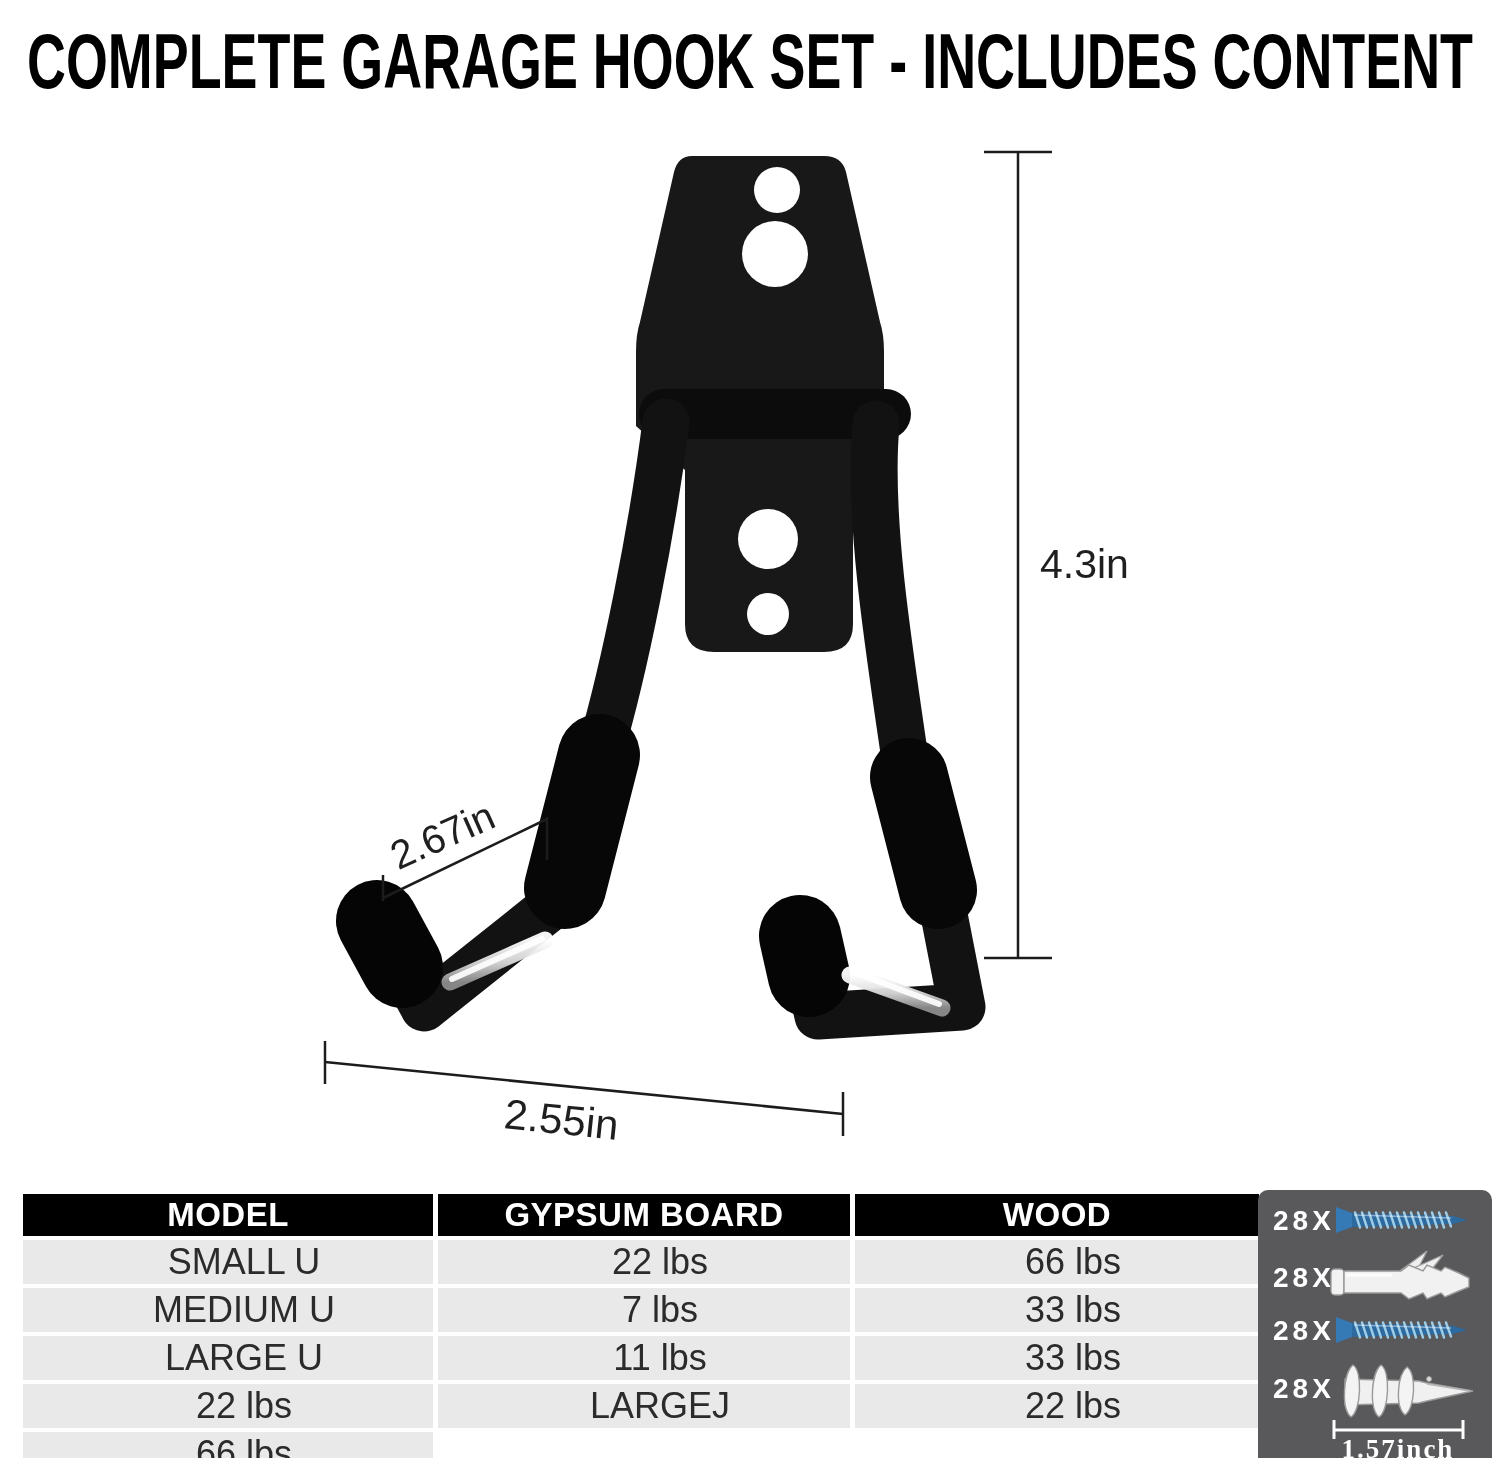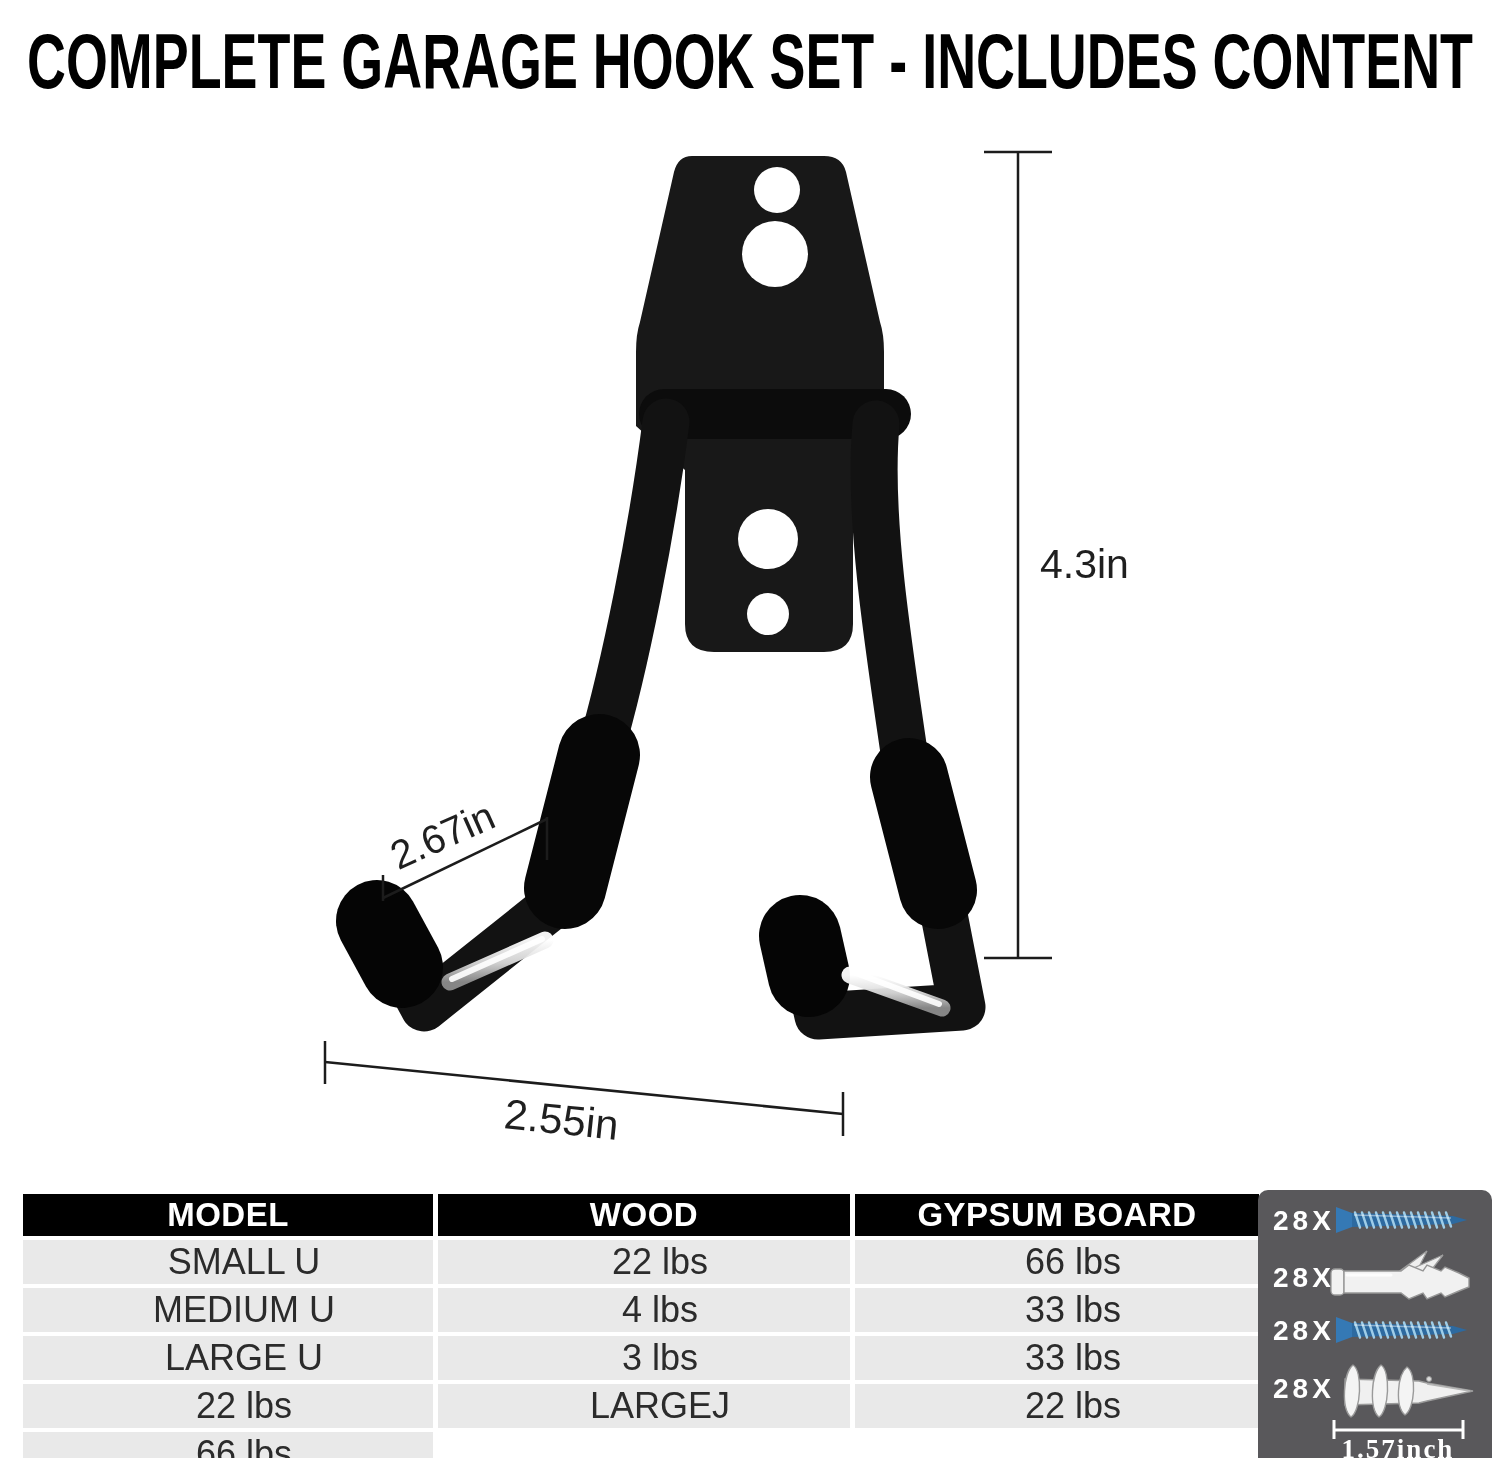--- a/index.html
+++ b/index.html
@@ -92,33 +92,33 @@
     </g>
     <g fill="#1f1f1f" stroke="none" font-family="&quot;Liberation Sans&quot;, sans-serif">
       <text x="1040" y="556" font-size="41">4.3in</text>
       <text transform="translate(448,826) rotate(-24)" text-anchor="middle" font-size="40">2.67in</text>
       <text transform="translate(560,1112) rotate(6)" text-anchor="middle" font-size="42">2.55in</text>
     </g>
   </svg>
 
   <div class="spec-table">
     <div class="hcell">MODEL</div>
+    <div class="hcell">GYPSUM BOARD</div>
     <div class="hcell">WOOD</div>
-    <div class="hcell">GYPSUM BOARD</div>
 
     <div class="cell">SMALL U</div>
     <div class="cell">22 lbs</div>
     <div class="cell">66 lbs</div>
 
     <div class="cell">MEDIUM U</div>
-    <div class="cell">4 lbs</div>
+    <div class="cell">7 lbs</div>
     <div class="cell">33 lbs</div>
 
     <div class="cell">LARGE U</div>
-    <div class="cell">3 lbs</div>
+    <div class="cell">11 lbs</div>
     <div class="cell">33 lbs</div>
 
     <div class="cell">22 lbs</div>
 
     <div class="cell">LARGEJ</div>
     <div class="cell">22 lbs</div>
     <div class="cell">66 lbs</div>
   </div>
 
   <svg class="panel-svg" viewBox="0 0 236 281">

